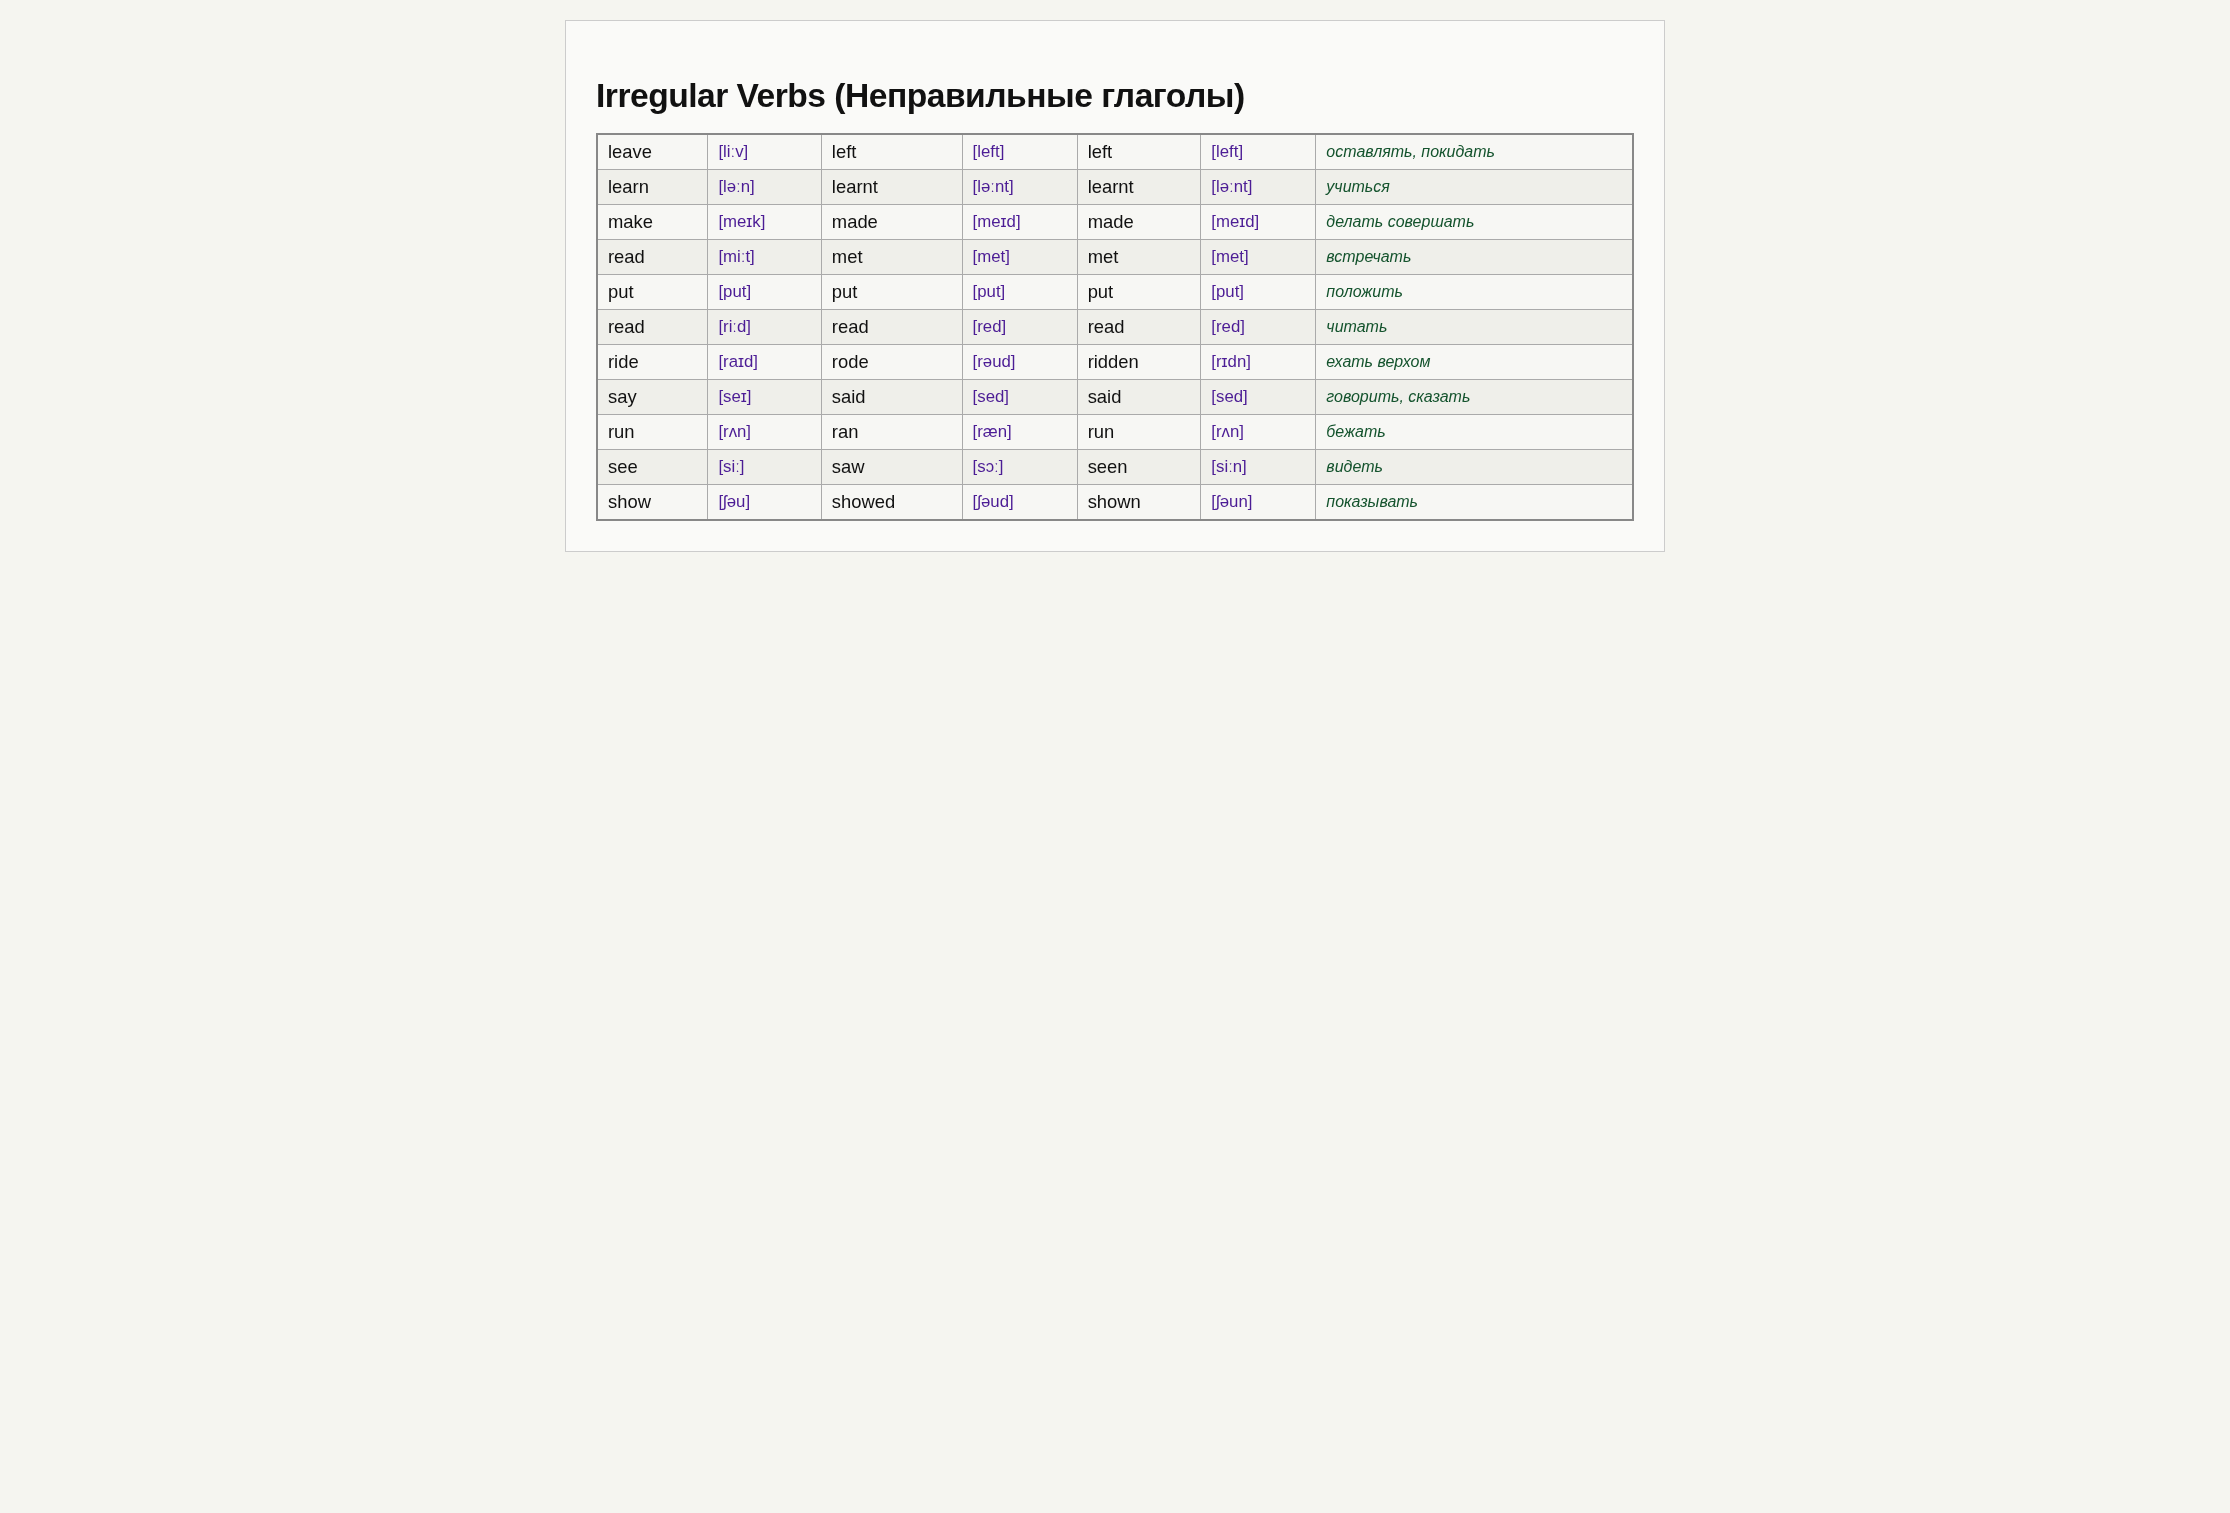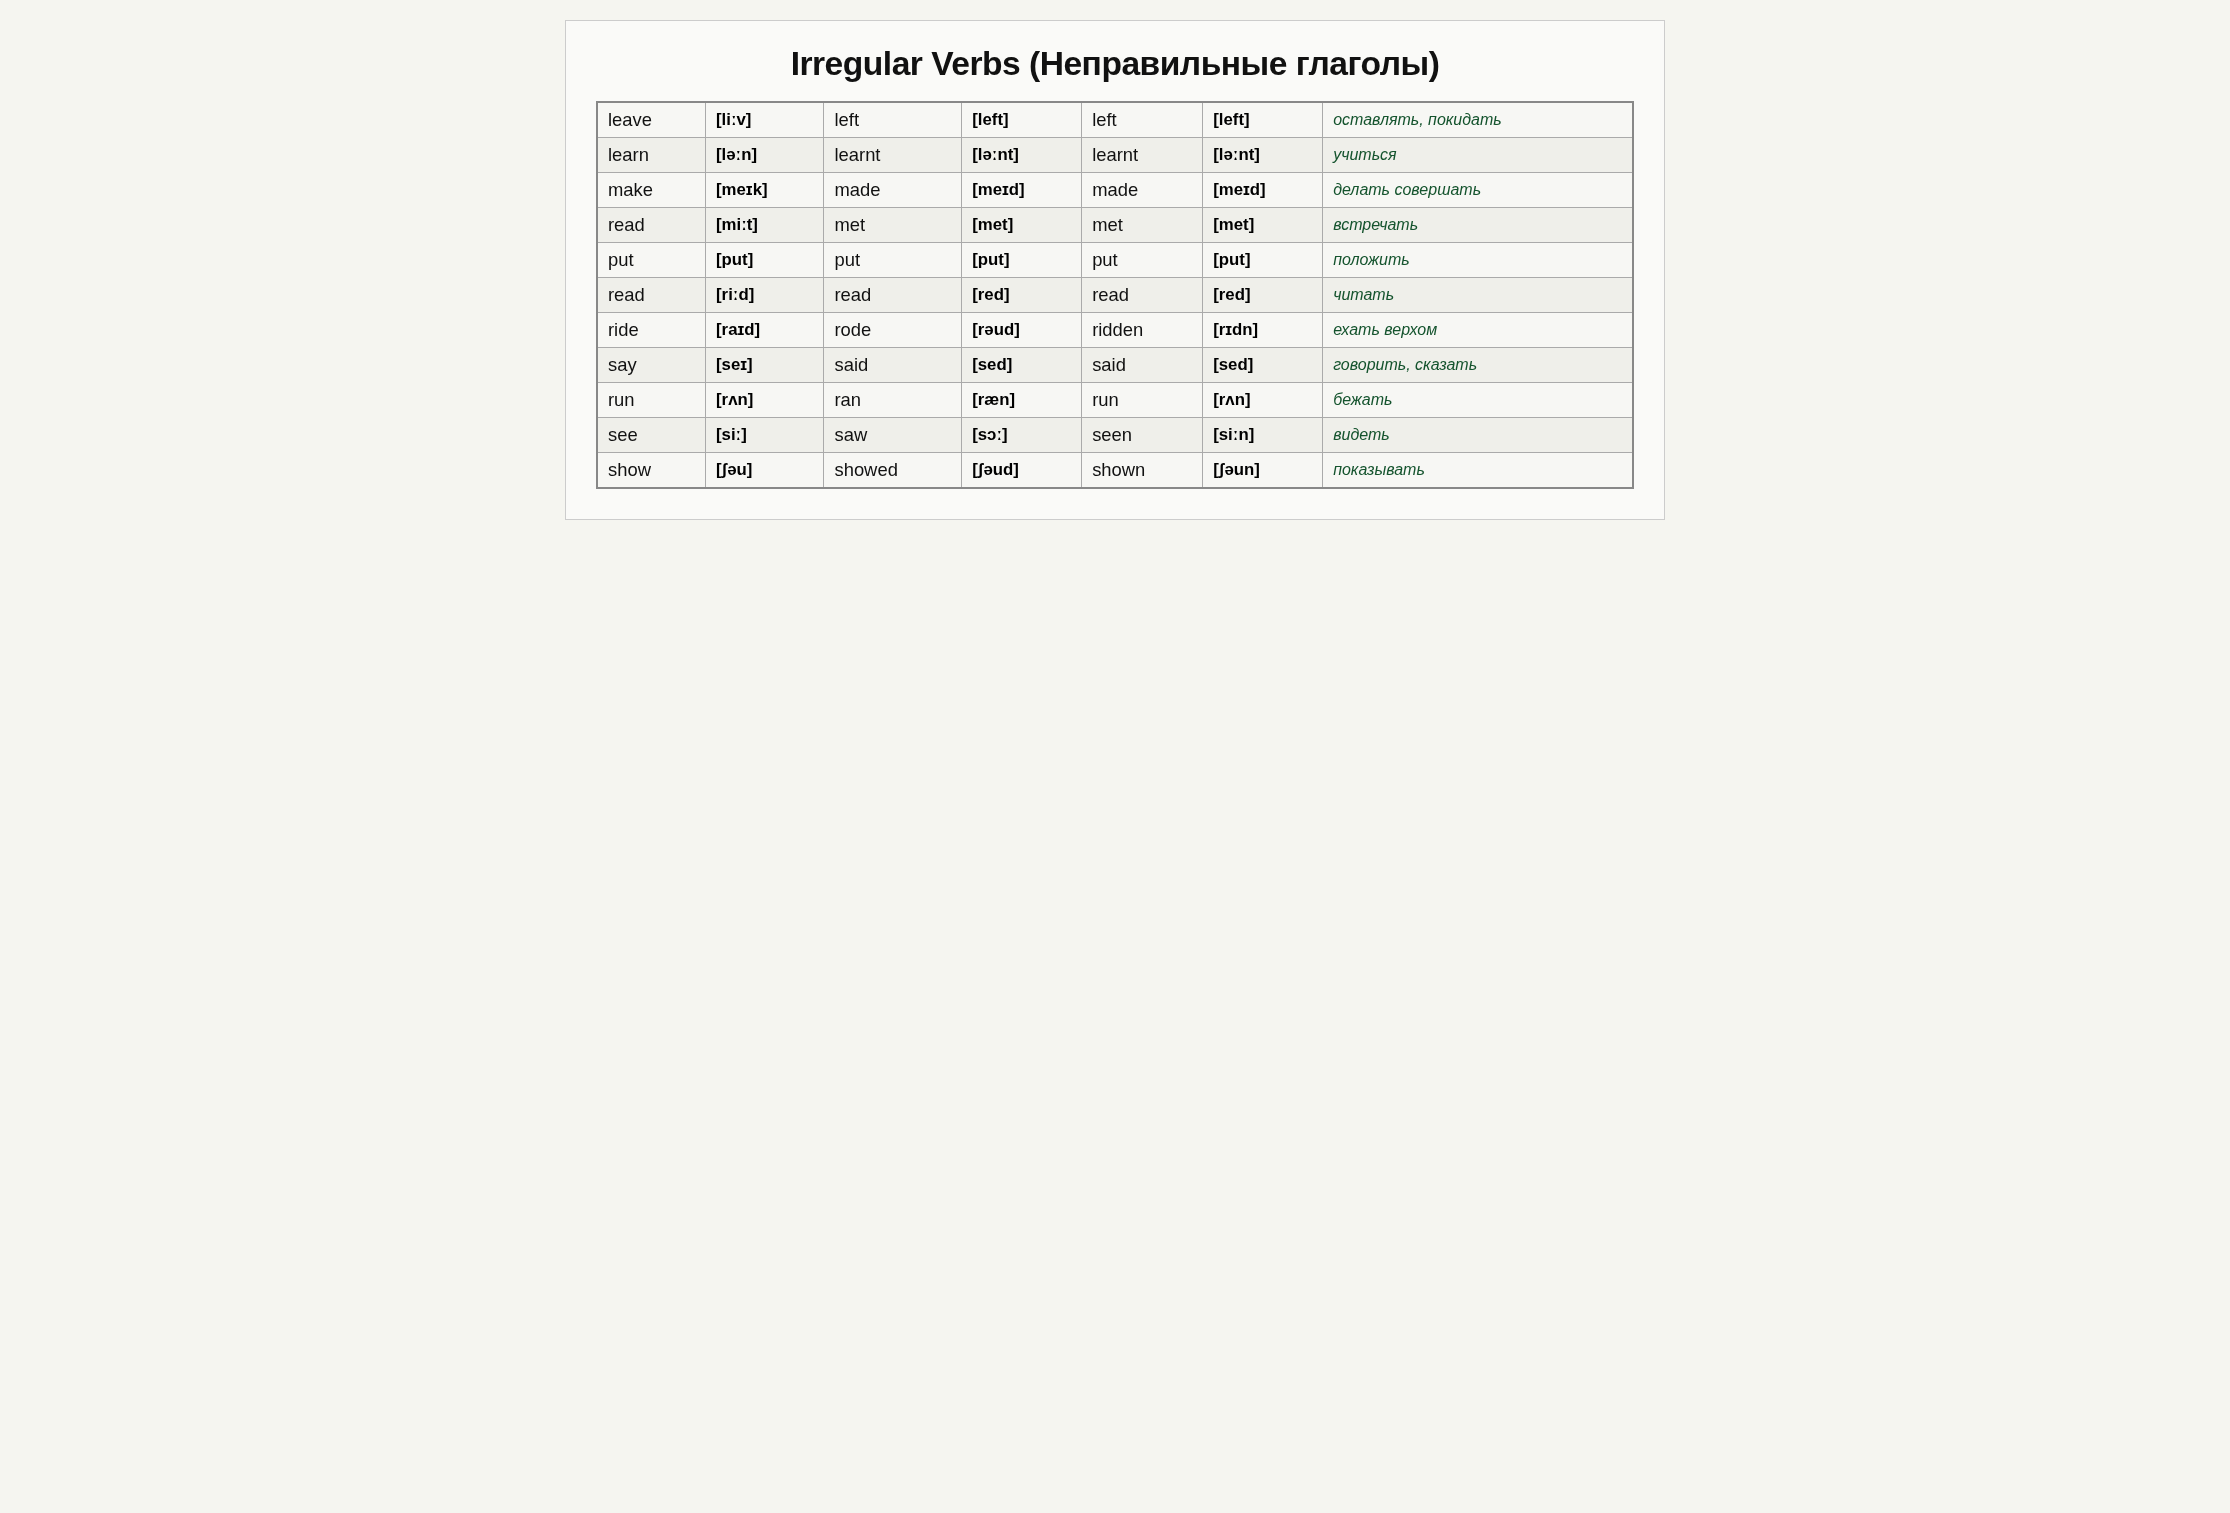--- a/index.html
+++ b/index.html
@@ -22,25 +22,26 @@
       background: #fafaf8;
       width: 100%;
       max-width: 1100px;
       padding: 24px 30px 30px 30px;
       border: 1px solid #ccc;
     }
 
     .page-title {
       font-size: 2.1rem;
       font-weight: 900;
-      text-align: center;
+      text-align: left;
       color: #111;
       margin-bottom: 18px;
       font-family: Arial, sans-serif;
       letter-spacing: -0.5px;
+      margin-top: 32px;
     }
 
     table {
       width: 100%;
       border-collapse: collapse;
       border: 2px solid #888;
     }
 
     td {
       border: 1px solid #aaa;
@@ -49,22 +50,22 @@
     }
 
     .verb {
       font-weight: normal;
       font-size: 1.15rem;
       color: #111;
     }
 
     .phonetic {
       font-size: 1.05rem;
-      color: #000000;
-      font-weight: bold;
+      color: #4c1d95;
+      font-weight: normal;
       white-space: nowrap;
     }
 
     .translation {
       font-style: italic;
       font-size: 1.0rem;
       color: #14532d;
       font-family: Arial, sans-serif;
     }
 

